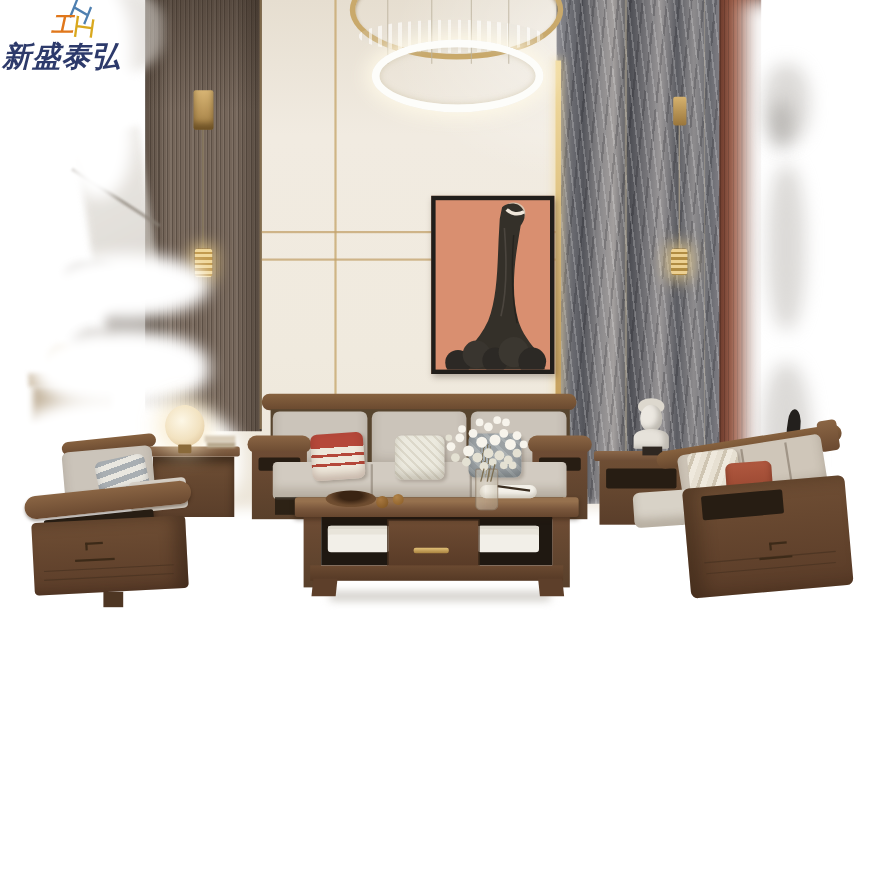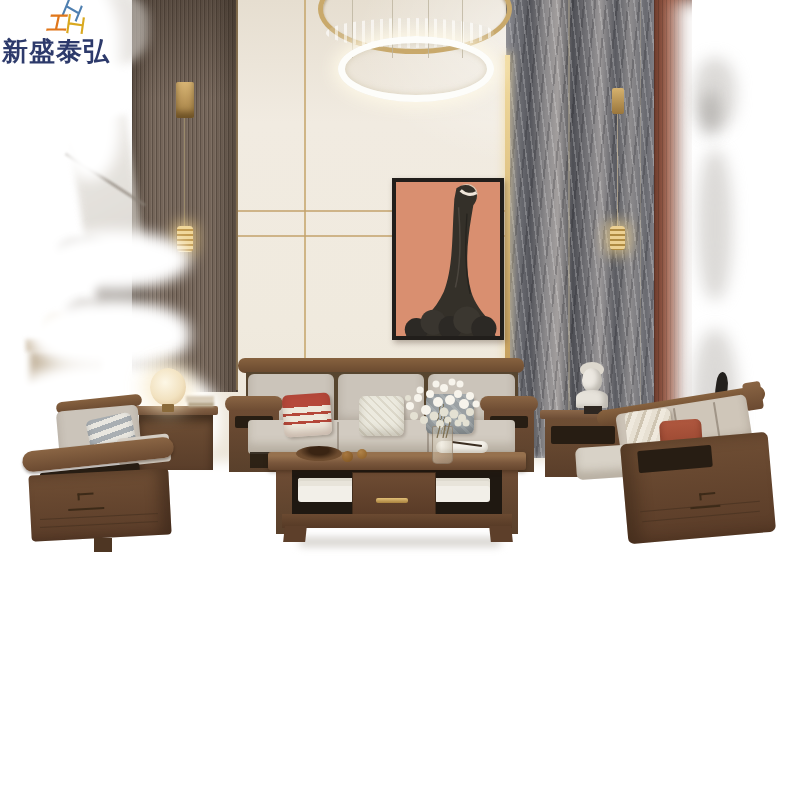--- a/index.html
+++ b/index.html
@@ -229,21 +229,21 @@
     background:repeating-linear-gradient(100deg,rgba(110,95,60,.7) 0 1px,rgba(0,0,0,0) 1px 3px);}
   .flowers{left:400px;top:376px;width:86px;height:62px;}
 
   
   .logo-box{left:50px;top:0;width:40px;height:42px;}
   .logo-box span{position:absolute;font-weight:bold;font-size:20px;line-height:1;}
   .lg-blue{left:12px;top:0px;color:#4e7fb0;transform:rotate(112deg) skewX(-8deg);}
   .lg-orange{left:-2px;top:13px;color:#e0771b;transform:rotate(12deg) skewY(-12deg);}
   .lg-yellow{left:15px;top:15px;color:#d9a81e;transform:rotate(98deg);}
   .brand-text{left:2px;top:34px;width:140px;font-size:26px;font-weight:bold;color:#2d3a6b;
-    letter-spacing:1px;text-shadow:0 0 2px rgba(255,255,255,.6);}
+    letter-spacing:1px;text-shadow:0 0 2px rgba(255,255,255,.6);font-style:italic;}
 
   .z1{z-index:1}.z2{z-index:2}.z3{z-index:3}.z4{z-index:4}.z5{z-index:5}.z6{z-index:6}.z9{z-index:9}.z20{z-index:20}
 </style>
 </head>
 <body>
 
 <div id="canvas">
 
   <div class="abs z1 wall-cream"></div>
   <div class="abs z1 wood-panel-left"></div>

